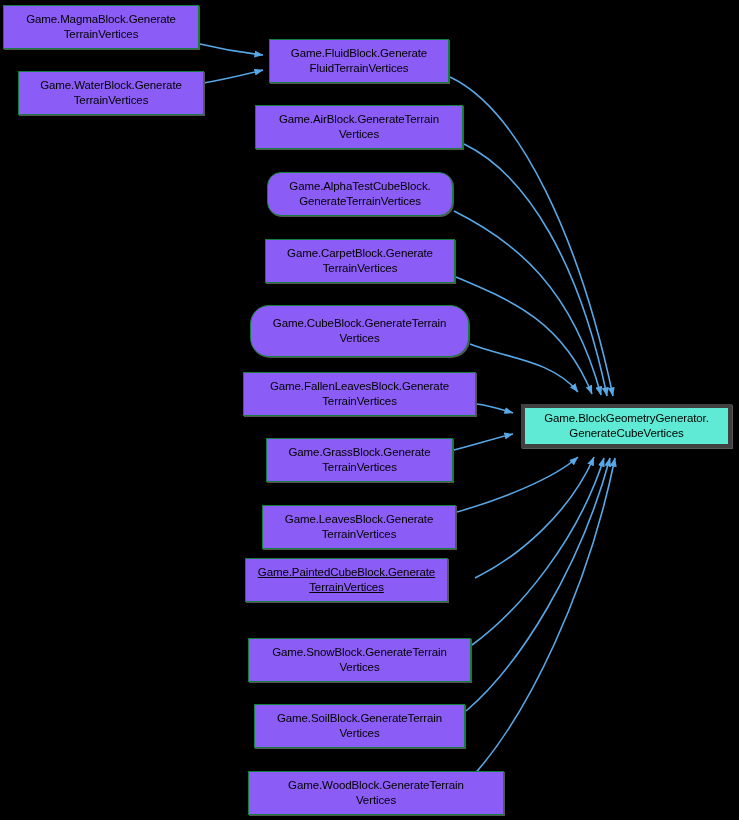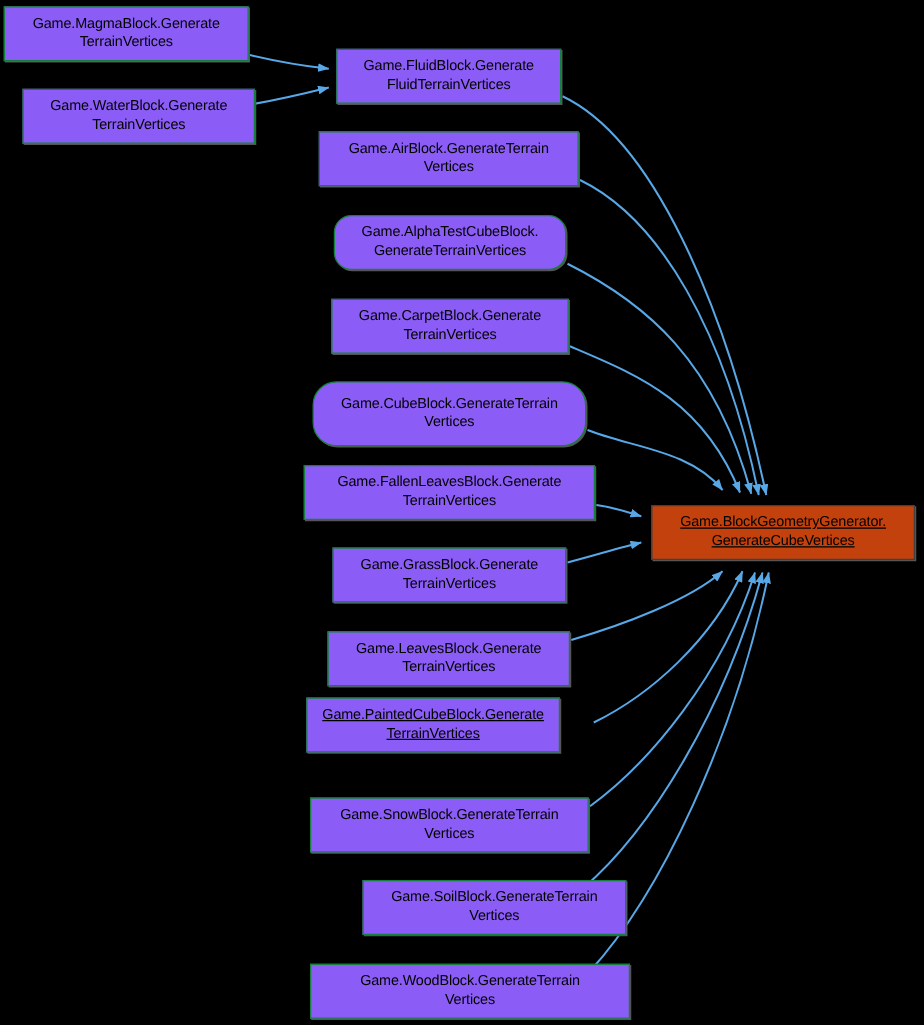--- a/index.html
+++ b/index.html
@@ -38,23 +38,22 @@
     align-items: center;
     justify-content: center;
     text-align: center;
     color: #000000;
     font-size: 11.5px;
     line-height: 15px;
     letter-spacing: -0.1px;
     padding: 0 3px;
   }
   .node.current {
-    background: #c2410c;
-    border: 1px solid #404040;
-    text-decoration: underline;
+    background: #5eead4;
+    border: 4px solid #404040;
   }
   .node-label {
     display: block;
     width: 100%;
     white-space: pre-line;
   }
 </style>
 </head>
 <body>
 
@@ -126,21 +125,21 @@
 TerrainVertices</span>
       </div>
       <div class="node" style="left: 245px; top: 558px; width: 203px; height: 44px; text-decoration: underline;">
         <span class="node-label">Game.PaintedCubeBlock.Generate
 TerrainVertices</span>
       </div>
       <div class="node" style="left: 248px; top: 638px; width: 223px; height: 44px;">
         <span class="node-label">Game.SnowBlock.GenerateTerrain
 Vertices</span>
       </div>
-      <div class="node" style="left: 254px; top: 704px; width: 211px; height: 44px; margin-left: 36px;">
+      <div class="node" style="left: 254px; top: 704px; width: 211px; height: 44px;">
         <span class="node-label">Game.SoilBlock.GenerateTerrain
 Vertices</span>
       </div>
       <div class="node" style="left: 248px; top: 771px; width: 256px; height: 44px;">
         <span class="node-label">Game.WoodBlock.GenerateTerrain
 Vertices</span>
       </div>
       <div class="node current" style="left: 521px; top: 404px; width: 211px; height: 44px;">
         <span class="node-label">Game.BlockGeometryGenerator.
 GenerateCubeVertices</span>

